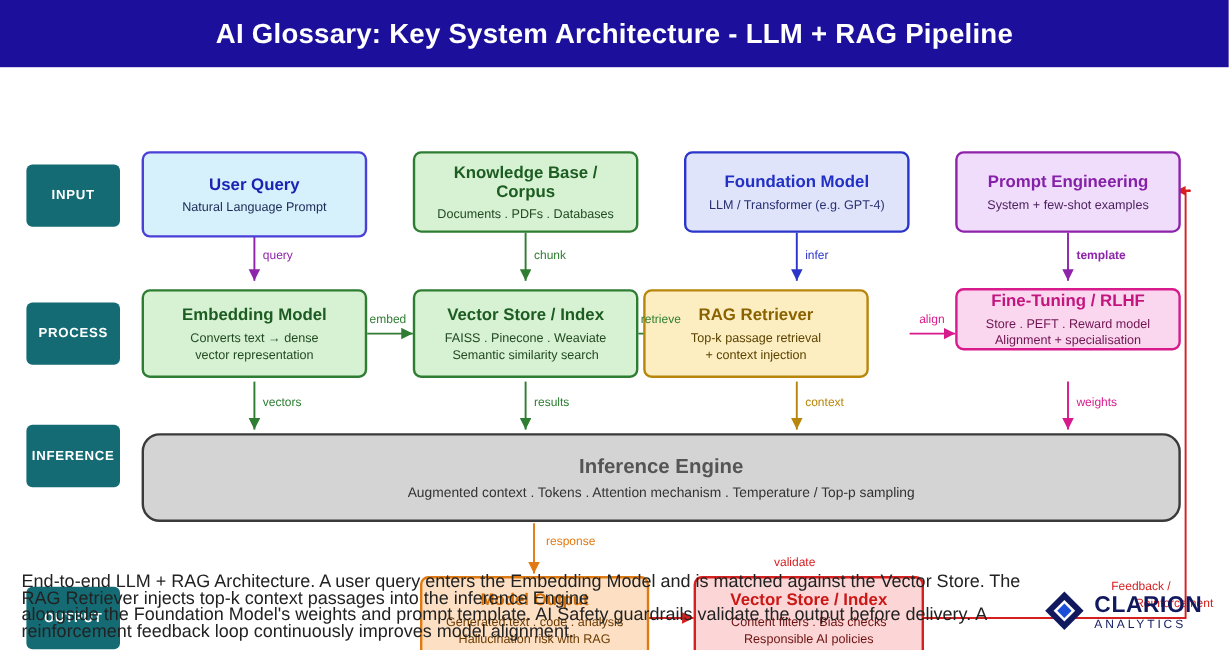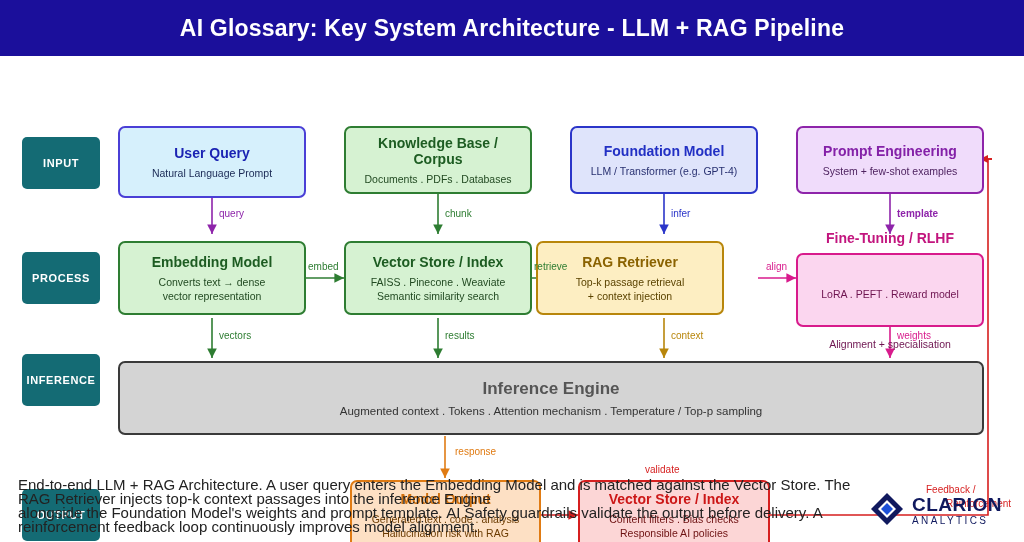--- a/index.html
+++ b/index.html
@@ -60,21 +60,21 @@
 
   .b-purple { background:#f0dcfb; border-color:#8e24aa; }
   .b-purple .t{ color:#8421a8; } .b-purple .s{ color:#4e2360; }
 
   .b-yellow { background:#fdeec2; border-color:#b8860b; }
   .b-yellow .t{ color:#8a6200; } .b-yellow .s{ color:#5b4300; }
 
   .b-pink   { background:#fbd6ef; border-color:#d81b8c; }
   .b-pink .t{ color:#c2157e; } .b-pink .s{ color:#6e1450; }
 
-  .b-gray   { background:#d4d4d4; border-color:#3a3a3a; }
+  .b-gray   { background:#d4d4d4; border-color:#3a3a3a;border-radius:15px; }
   .b-gray .t{ color:#555; font-size:17px; } .b-gray .s{ color:#333; font-size:11.5px; }
 
   .b-orange { background:#fde0c4; border-color:#e07b13; }
   .b-orange .t{ color:#d2700c; } .b-orange .s{ color:#6b3b02; }
 
   .b-red    { background:#fcd6d6; border-color:#d61f1f; }
   .b-red .t { color:#cc1717; } .b-red .s{ color:#6d1111; }
 
   
   .alabel {
@@ -197,23 +197,23 @@
     <div class="s">FAISS . Pinecone . Weaviate</div>
     <div class="s">Semantic similarity search</div>
   </div>
 
   <div class="box b-yellow" style="left:536px; top:185px; width:188px; height:74px;">
     <div class="t">RAG Retriever</div>
     <div class="s">Top-k passage retrieval</div>
     <div class="s">+ context injection</div>
   </div>
 
-  <div class="box b-pink" style="left:796px; top:197px; width:188px; height:74px;gap:36px;">
+  <div class="box b-pink" style="left:796px; top:184px; width:188px; height:52px;">
     <div class="t">Fine-Tuning / RLHF</div>
-    <div class="s">LoRA . PEFT . Reward model</div>
+    <div class="s">Store . PEFT . Reward model</div>
     <div class="s">Alignment + specialisation</div>
   </div>
 
   <div class="box b-gray" style="left:118px; top:305px; width:866px; height:74px;">
     <div class="t">Inference Engine</div>
     <div class="s">Augmented context . Tokens . Attention mechanism . Temperature / Top-p sampling</div>
   </div>
 
   <div class="box b-orange" style="left:350px; top:424px; width:191px; height:70px;">
     <div class="t">Model Output</div>

